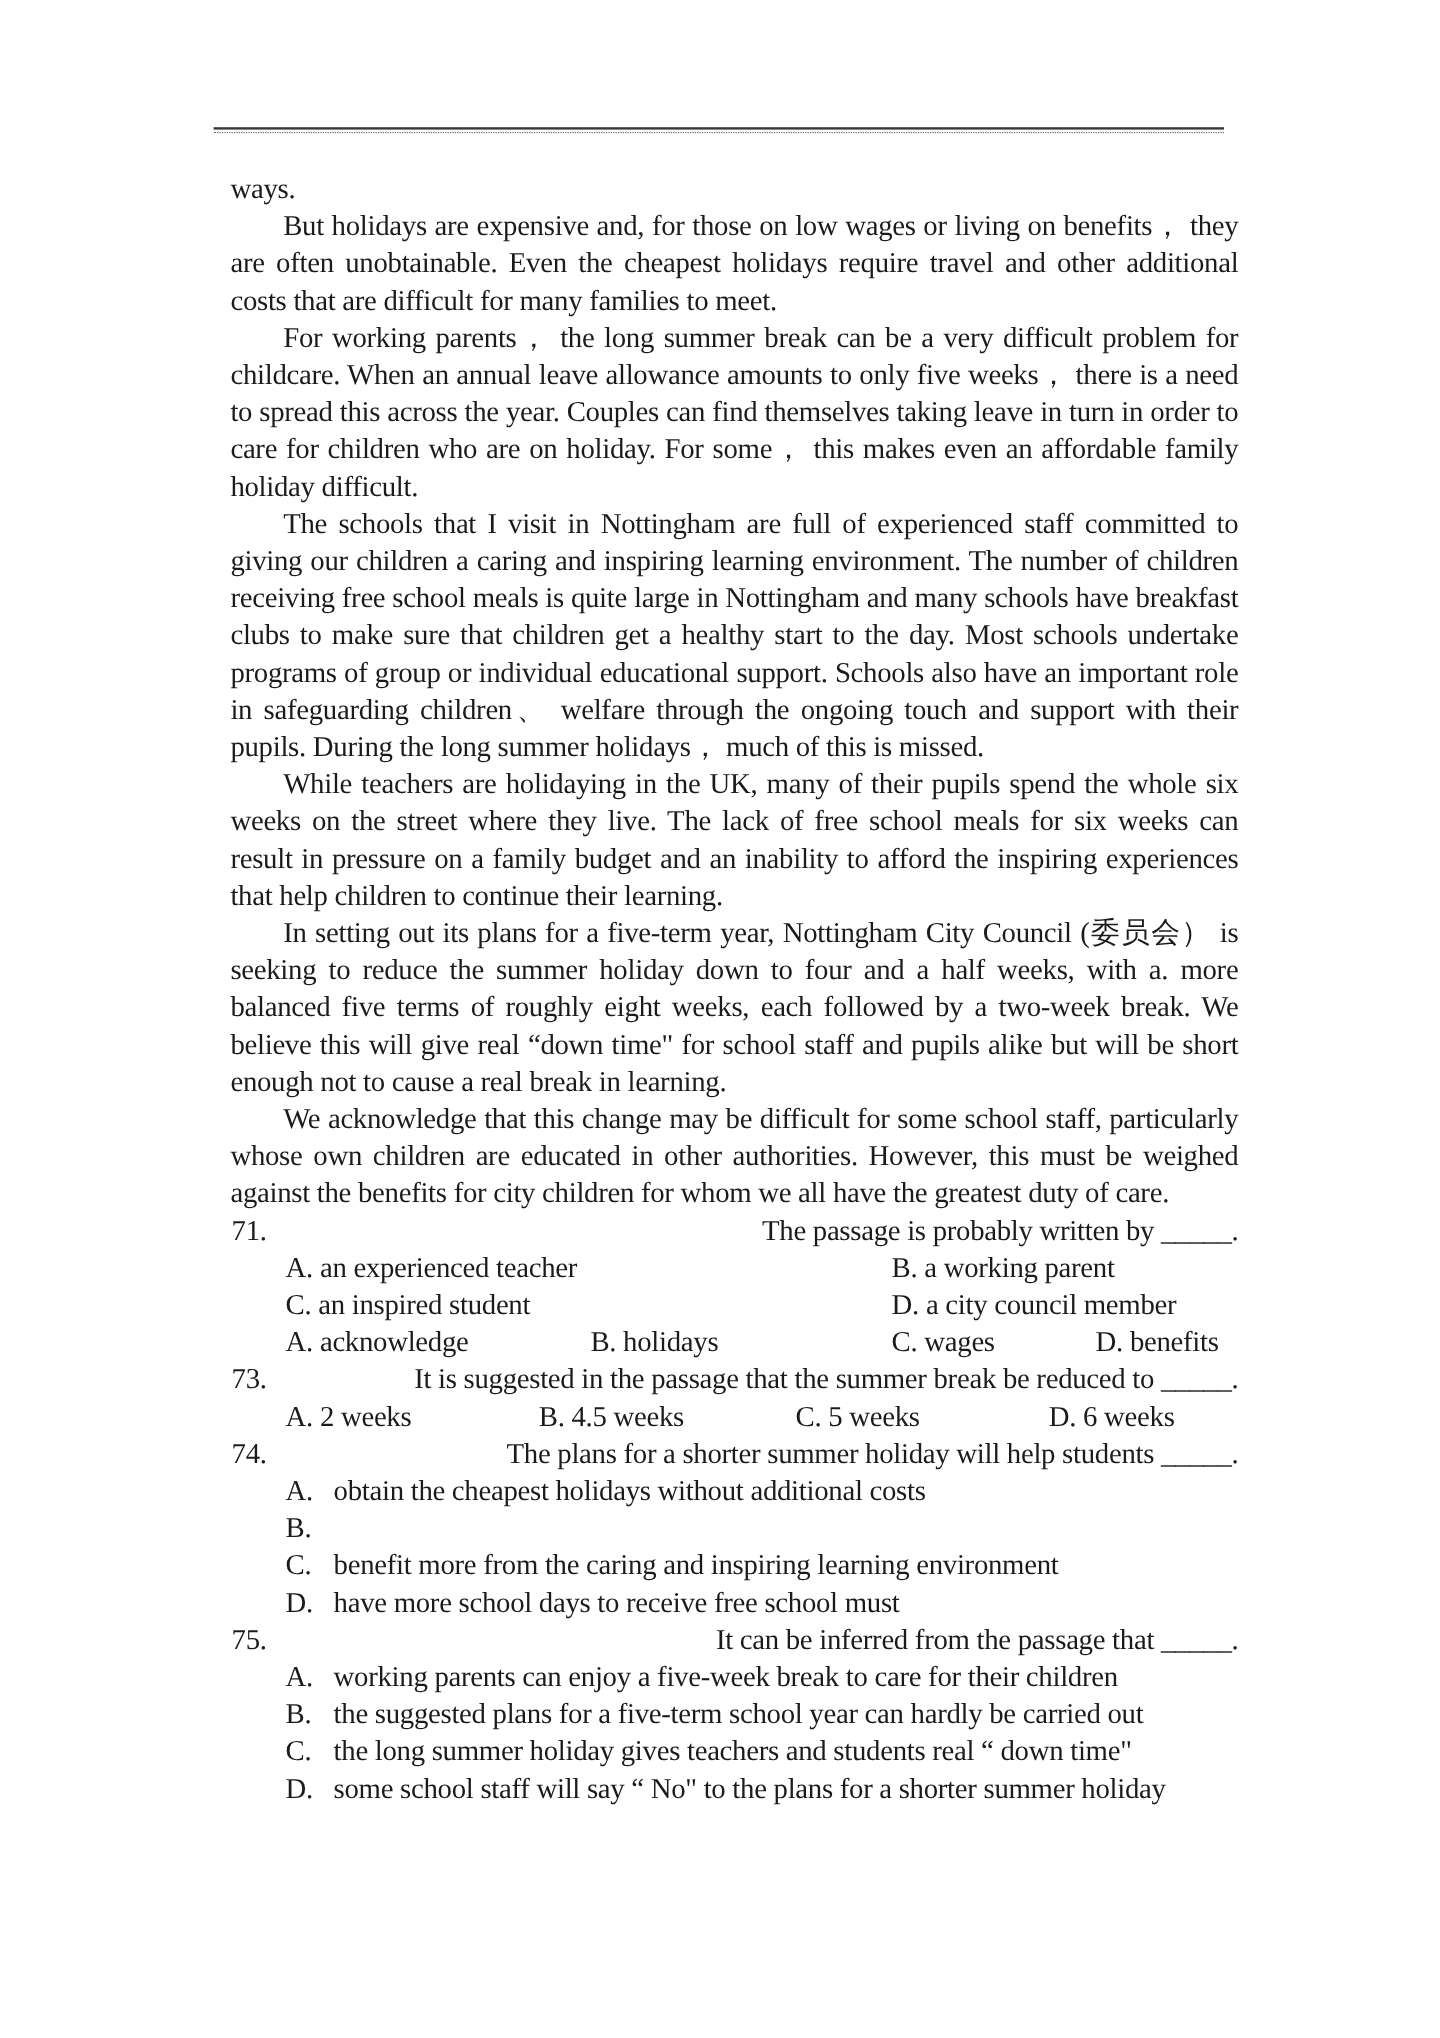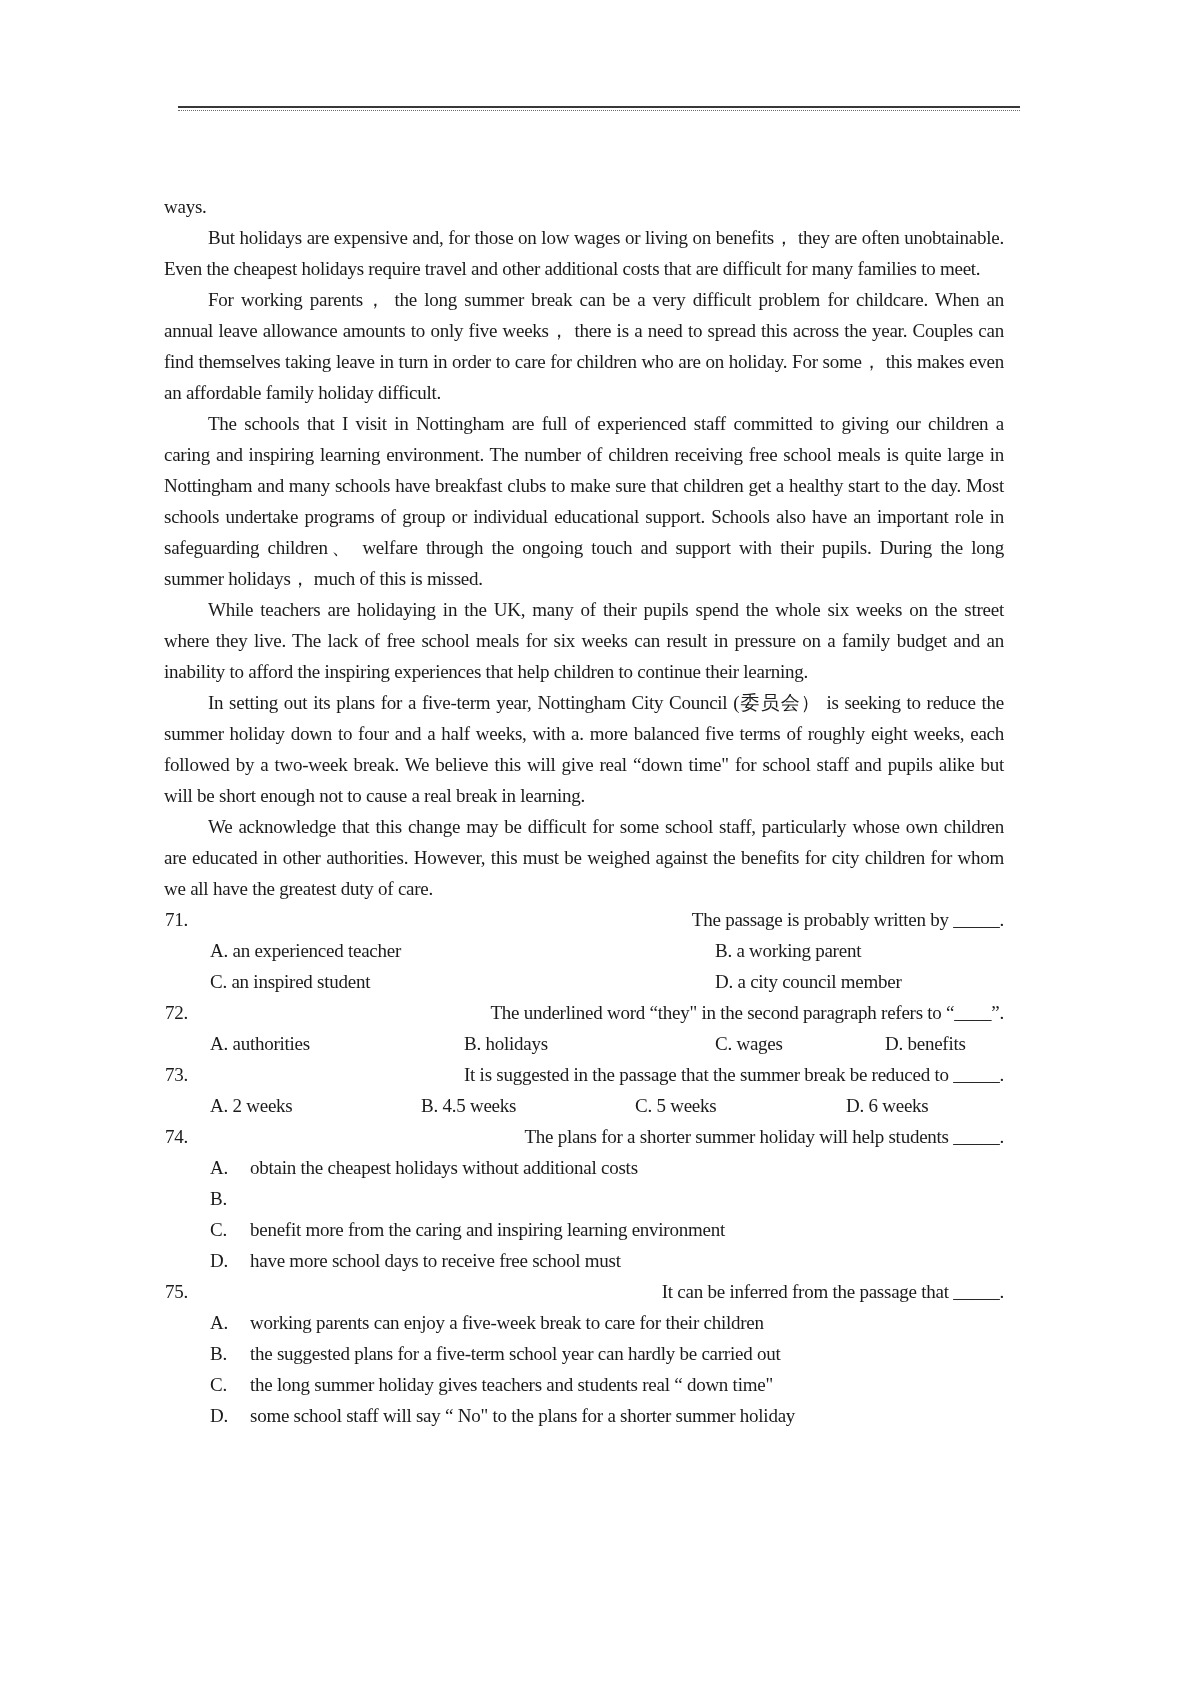--- a/index.html
+++ b/index.html
@@ -26,27 +26,26 @@
     position: absolute;
     left: 178px;
     top: 106px;
     width: 842px;
     height: 2px;
     border-top: 2px solid #383838;
     border-bottom: 1px dotted #6a6a6a;
   }
   .content {
     position: absolute;
-    left: 164px;
+    left: 192px;
     top: 143px;
     width: 840px;
-    font-size: 19px;
+    font-size: 24px;
     line-height: 31px;
     letter-spacing: -0.25px;
-    margin-top: 48px;
   }
   .para {
     margin: 0;
     text-indent: 44px;
     text-align: justify;
   }
   .para.no-indent { text-indent: 0; }
   .u {
     text-underline-offset: 3px;
   }
@@ -112,25 +111,22 @@
       </div>
       <div class="opt-row">
         <span class="opt" style="left:46px">A. an experienced teacher</span>
         <span class="opt" style="left:551px">B. a working parent</span>
       </div>
       <div class="opt-row">
         <span class="opt" style="left:46px">C. an inspired student</span>
         <span class="opt" style="left:551px">D. a city council member</span>
       </div>
 
-      <div class="q-line">
-        <span class="q-num">72.</span><span>The underlined word “</span><span class="u">they</span><span>" in the second paragraph refers to “____”.</span>
-      </div>
       <div class="opt-row">
-        <span class="opt" style="left:46px">A. authorities</span>
+        <span class="opt" style="left:46px">A. acknowledge</span>
         <span class="opt" style="left:300px">B. holidays</span>
         <span class="opt" style="left:551px">C. wages</span>
         <span class="opt" style="left:721px">D. benefits</span>
       </div>
 
       <div class="q-line">
         <span class="q-num">73.</span><span>It is suggested in the passage that the summer break be reduced to _____.</span>
       </div>
       <div class="opt-row">
         <span class="opt" style="left:46px">A. 2 weeks</span>

